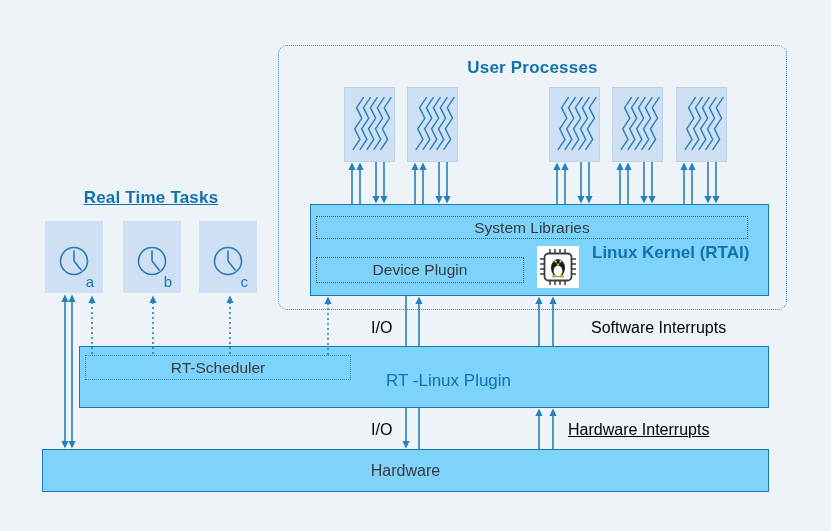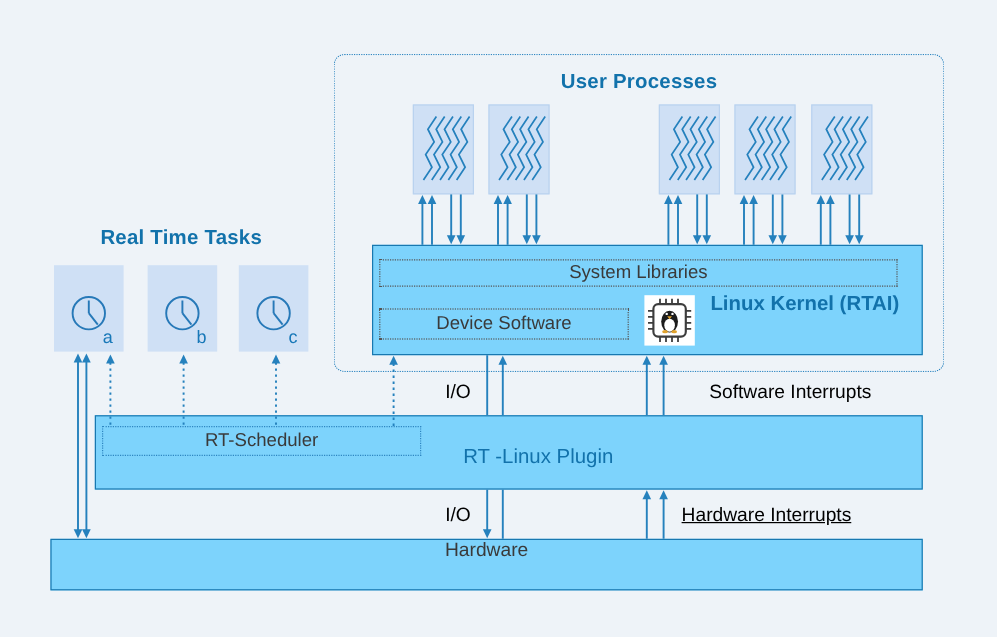--- a/index.html
+++ b/index.html
@@ -21,38 +21,38 @@
   }
 
   .process-box{
     position:absolute;top:87px;width:51px;height:75px;
     background:#cfe0f5;border:1px solid #b9d2ef;box-sizing:border-box;
   }
   .process-box svg{display:block;width:100%;height:100%;}
 
   .rtt-title{
     position:absolute;left:45px;top:188px;width:212px;text-align:center;
-    font-size:17px;font-weight:bold;color:#1272ab;letter-spacing:.2px;
+    font-size:17px;font-weight:bold;color:#1272ab;letter-spacing:.2px;text-decoration:underline;
   }
   .task-box{
     position:absolute;top:221px;width:58px;height:72px;
     background:#cfe0f5;box-sizing:border-box;
   }
   .task-box svg{display:block;width:100%;height:100%;}
   .task-letter{
     position:absolute;right:9px;bottom:3px;
     font-size:15px;color:#1878b8;
   }
 
   .solid-box{
     position:absolute;background:#7dd3fc;border:1.5px solid #1878b0;box-sizing:border-box;
   }
   .kernel-box{left:310px;top:204px;width:459px;height:92px;}
   .plugin-box{left:79px;top:346px;width:690px;height:62px;}
-  .hw-box{left:42px;top:449px;width:727px;height:43px;display:flex;align-items:flex-start;justify-content:center;}
+  .hw-box{left:42px;top:449px;width:727px;height:43px;display:flex;align-items:center;justify-content:center;}
 
   .dotted-dark{
     position:absolute;border:1.3px dotted #555;box-sizing:border-box;
     display:flex;align-items:center;justify-content:center;
     font-size:15.5px;color:#3a3a3a;background:transparent;
   }
   .sys-lib{left:5px;top:11px;width:432px;height:23px;}
   .dev-drv{left:5px;top:52px;width:208px;height:26px;}
 
   .chip-tile{position:absolute;left:226px;top:41px;width:42px;height:42px;background:#ffffff;}
@@ -172,21 +172,21 @@
     <svg class="clock" viewBox="0 0 58 72">
         <circle cx="29" cy="40" r="13.5" fill="none" stroke="#2779b8" stroke-width="1.6"></circle>
         <polyline points="29,40 29,29.5" fill="none" stroke="#2779b8" stroke-width="1.6"></polyline>
         <polyline points="29,40 36.5,49.5" fill="none" stroke="#2779b8" stroke-width="1.6"></polyline>
       </svg>
     <span class="task-letter">c</span>
   </div>
 
   <div class="solid-box kernel-box">
     <div class="dotted-dark sys-lib">System Libraries</div>
-    <div class="dotted-dark dev-drv">Device Software</div>
+    <div class="dotted-dark dev-drv">Device Plugin</div>
     <div class="chip-tile">
       <svg viewBox="0 0 42 42">
         <g stroke="#3d3d3d" stroke-width="1.5">
           <line x1="13" y1="3" x2="13" y2="8"></line>
             <line x1="18" y1="3" x2="18" y2="8"></line>
             <line x1="23" y1="3" x2="23" y2="8"></line>
             <line x1="28" y1="3" x2="28" y2="8"></line>
           <line x1="13" y1="34" x2="13" y2="39"></line>
             <line x1="18" y1="34" x2="18" y2="39"></line>
             <line x1="23" y1="34" x2="23" y2="39"></line>

